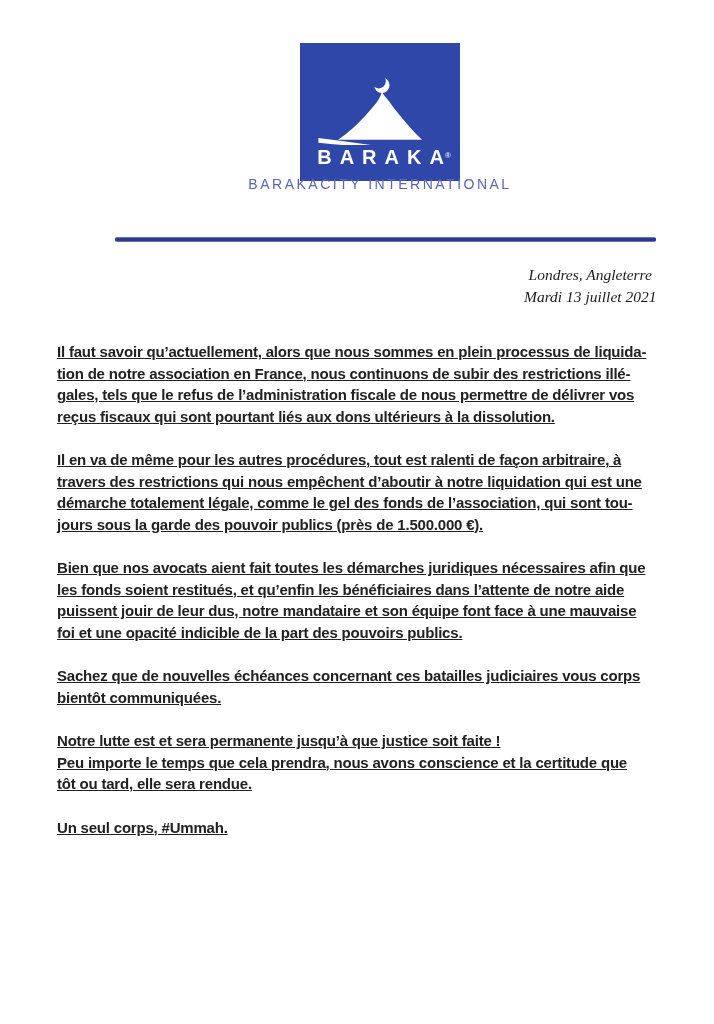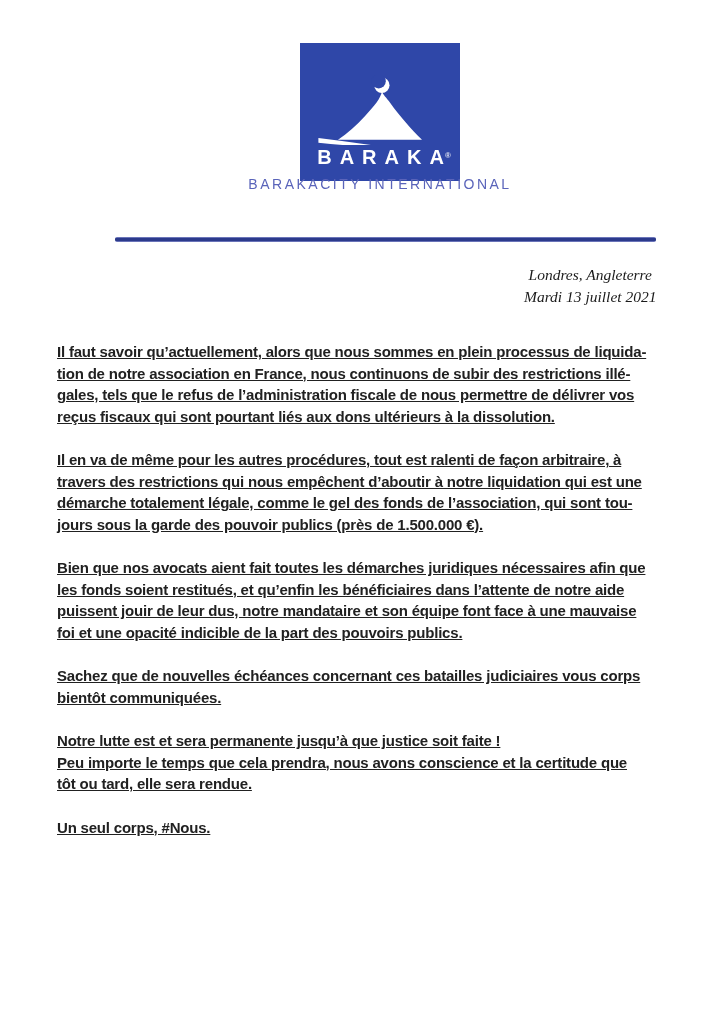--- a/index.html
+++ b/index.html
@@ -153,16 +153,16 @@
 jours sous la garde des pouvoir publics (près de 1.500.000 €).</p>
     <p>Bien que nos avocats aient fait toutes les démarches juridiques nécessaires afin que
 les fonds soient restitués, et qu’enfin les bénéficiaires dans l’attente de notre aide
 puissent jouir de leur dus, notre mandataire et son équipe font face à une mauvaise
 foi et une opacité indicible de la part des pouvoirs publics.</p>
     <p>Sachez que de nouvelles échéances concernant ces batailles judiciaires vous corps
 bientôt communiquées.</p>
     <p>Notre lutte est et sera permanente jusqu’à que justice soit faite !
 Peu importe le temps que cela prendra, nous avons conscience et la certitude que
 tôt ou tard, elle sera rendue.</p>
-    <p>Un seul corps, #Nous.</p>
+    <p>Un seul corps, #Ummah.</p>
   </div>
 
 </div>
 
 </body></html>

